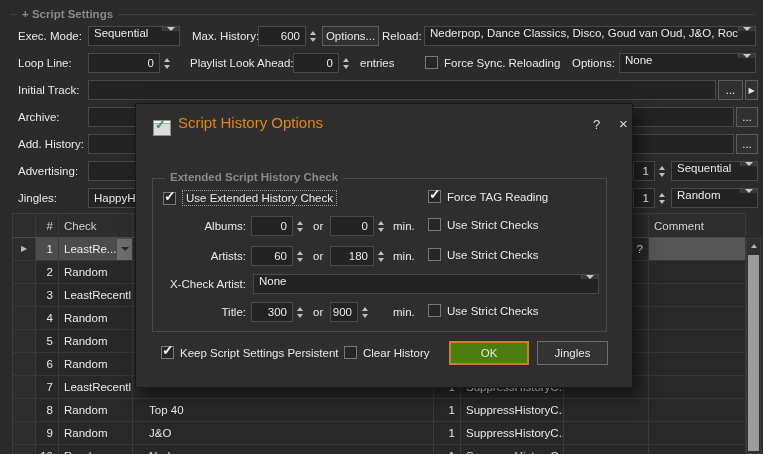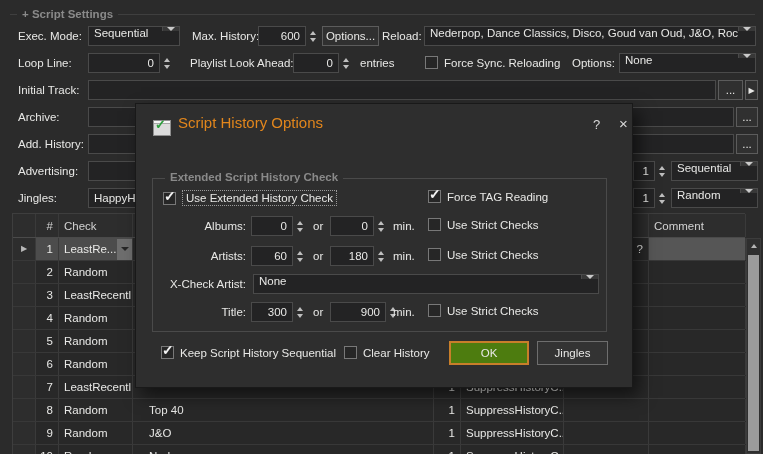--- a/index.html
+++ b/index.html
@@ -433,39 +433,39 @@
       <span class="sbox" style="width:42px">
           <span>300</span>
         </span>
       <span class="sar">
           <span class="tu"></span>
           <span class="tdn"></span>
         </span>
     </span>
     <span class="lbl" style="left:177px;top:202px">or</span>
     <span class="spin" style="left:194px;top:198px">
-      <span class="sbox" style="width:56px">
+      <span class="sbox" style="width:28px">
           <span>900</span>
         </span>
       <span class="sar">
           <span class="tu"></span>
           <span class="tdn"></span>
         </span>
     </span>
     <span class="lbl" style="left:257px;top:202px">min.</span>
     <span class="chk" style="left:292px;top:200px">
       <span class="box"></span>
       <span class="cl">Use Strict Checks</span>
     </span>
 
     <span class="chk checked" style="left:25px;top:242px">
       <span class="box">
           <span class="tick">✓</span>
         </span>
-      <span class="cl">Keep Script History Sequential</span>
+      <span class="cl">Keep Script Settings Persistent</span>
     </span>
     <span class="chk" style="left:208px;top:242px">
       <span class="box"></span>
       <span class="cl">Clear History</span>
     </span>
     <span class="btn btn-ok" style="left:313px;top:237px;width:80px;height:24px">OK</span>
     <span class="btn btn-cancel" style="left:401px;top:237px;width:71px;height:24px">Jingles</span>
   </div>
 
 </div>

